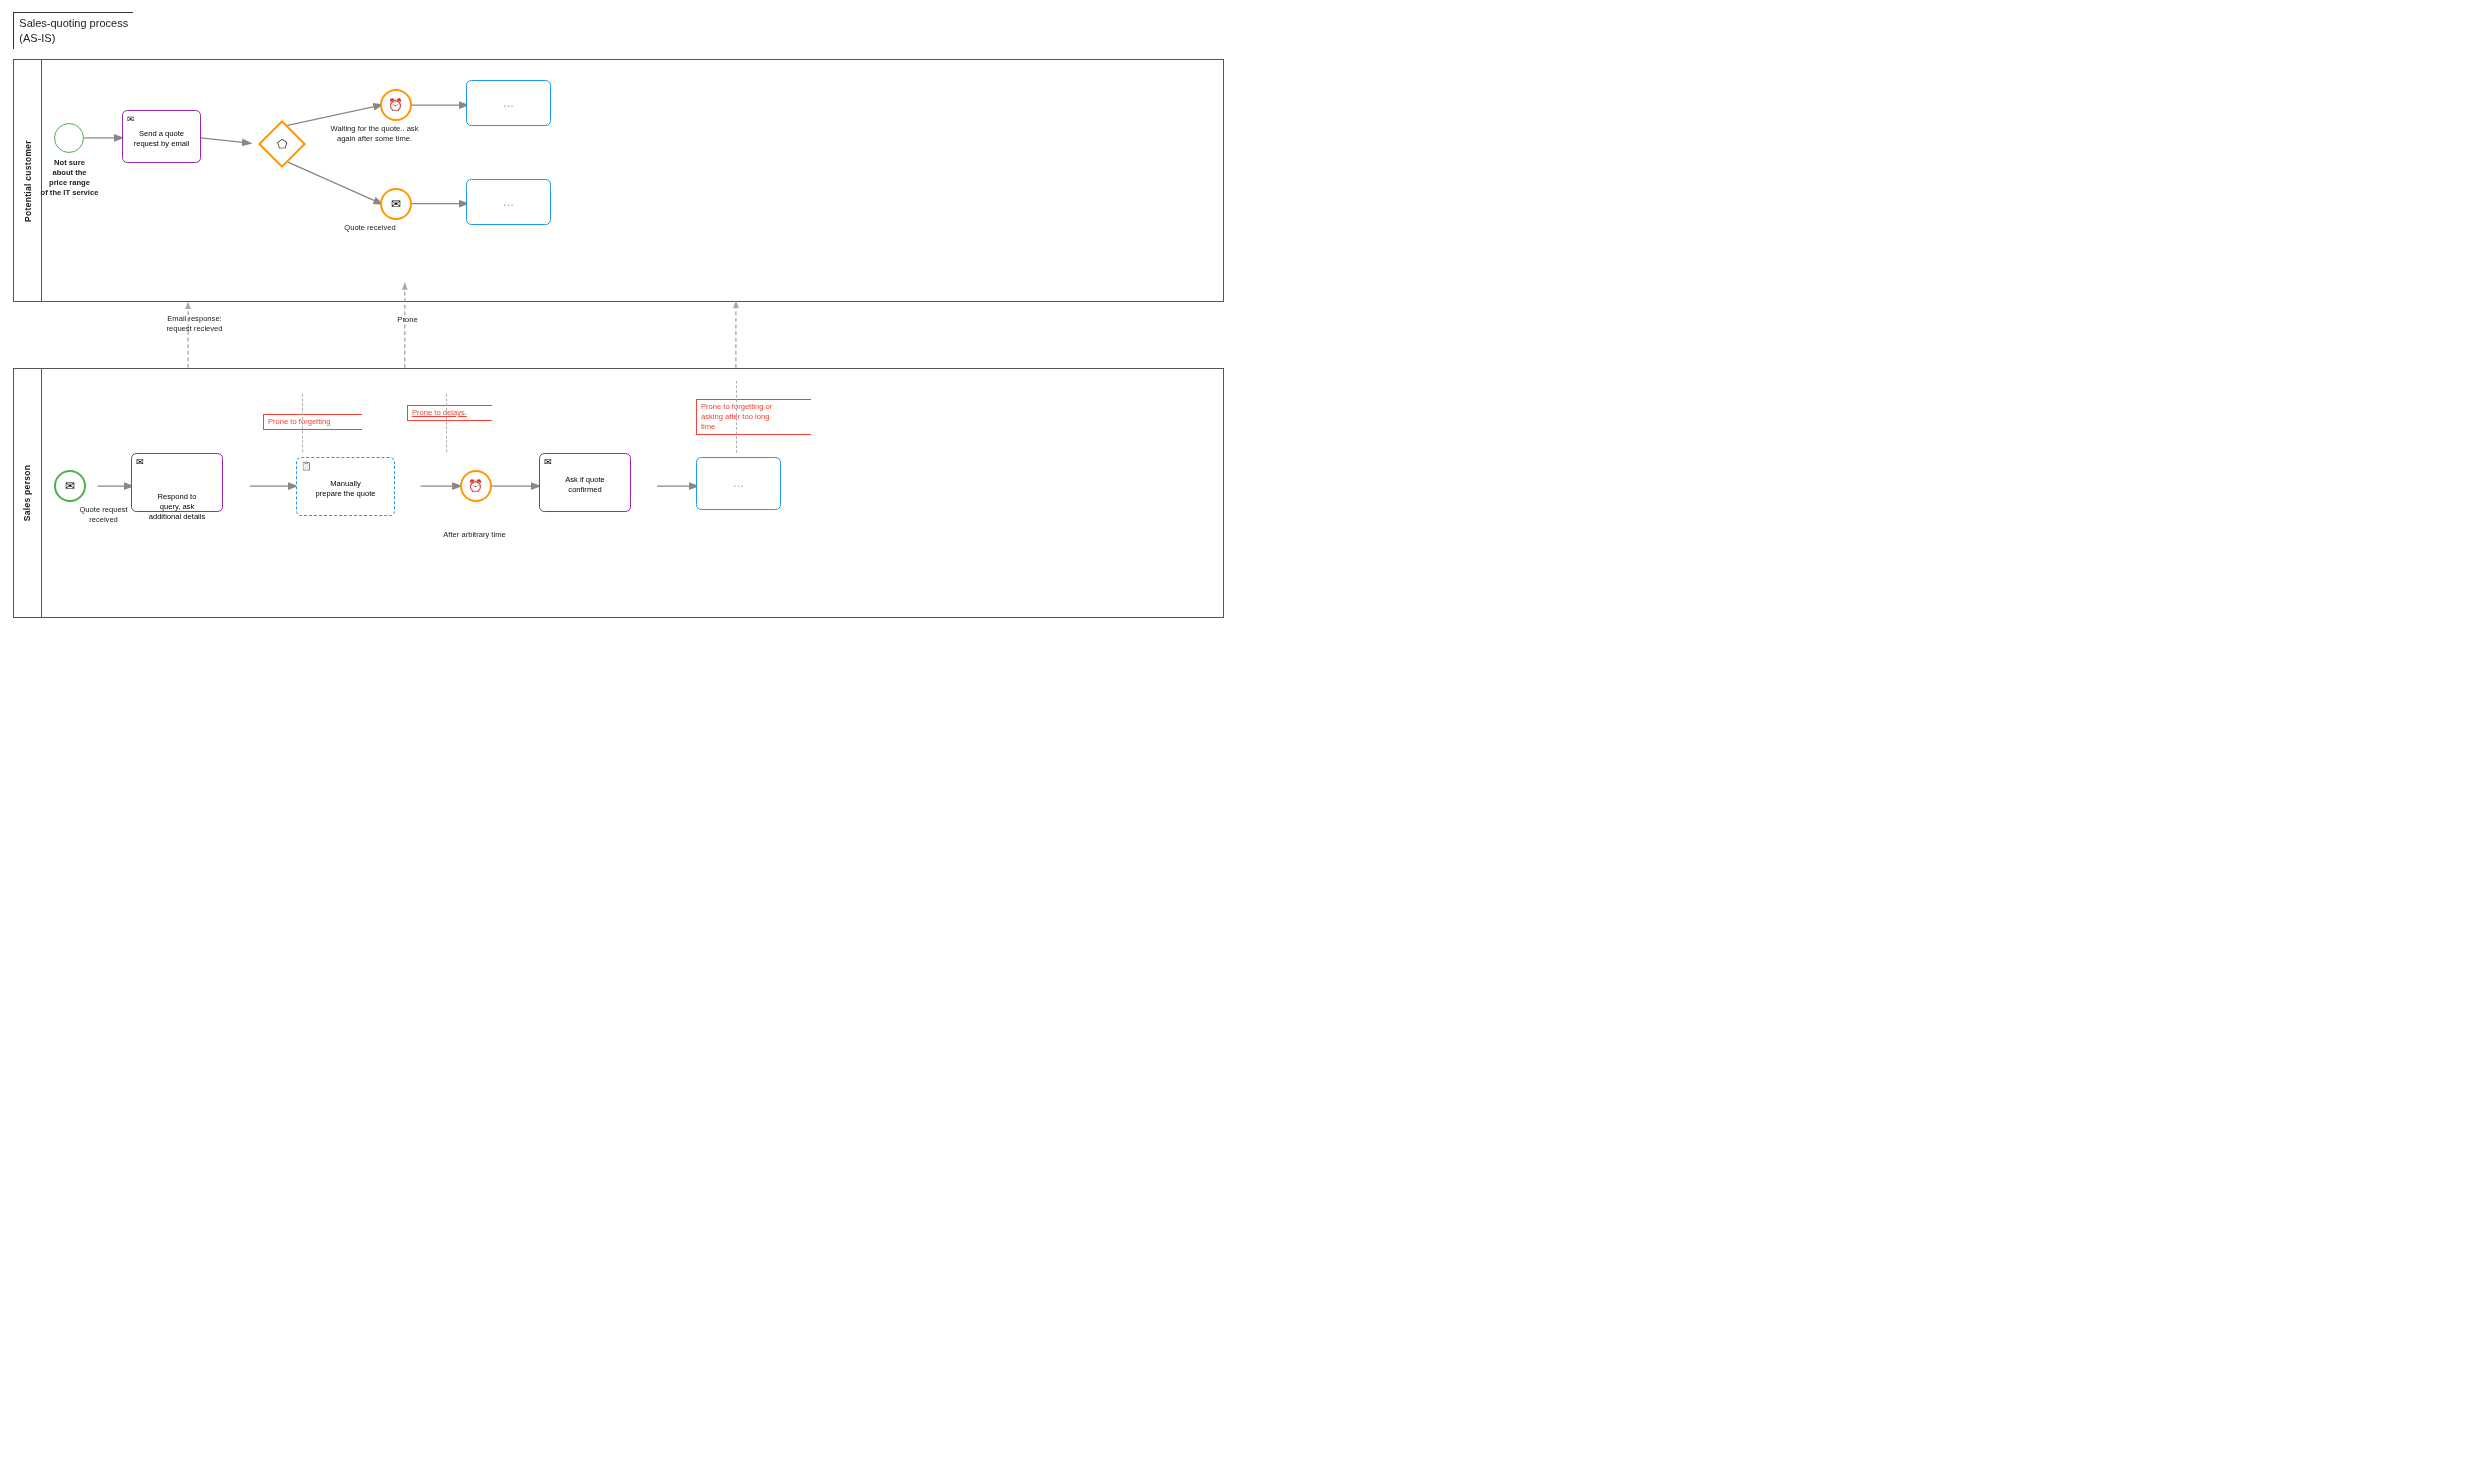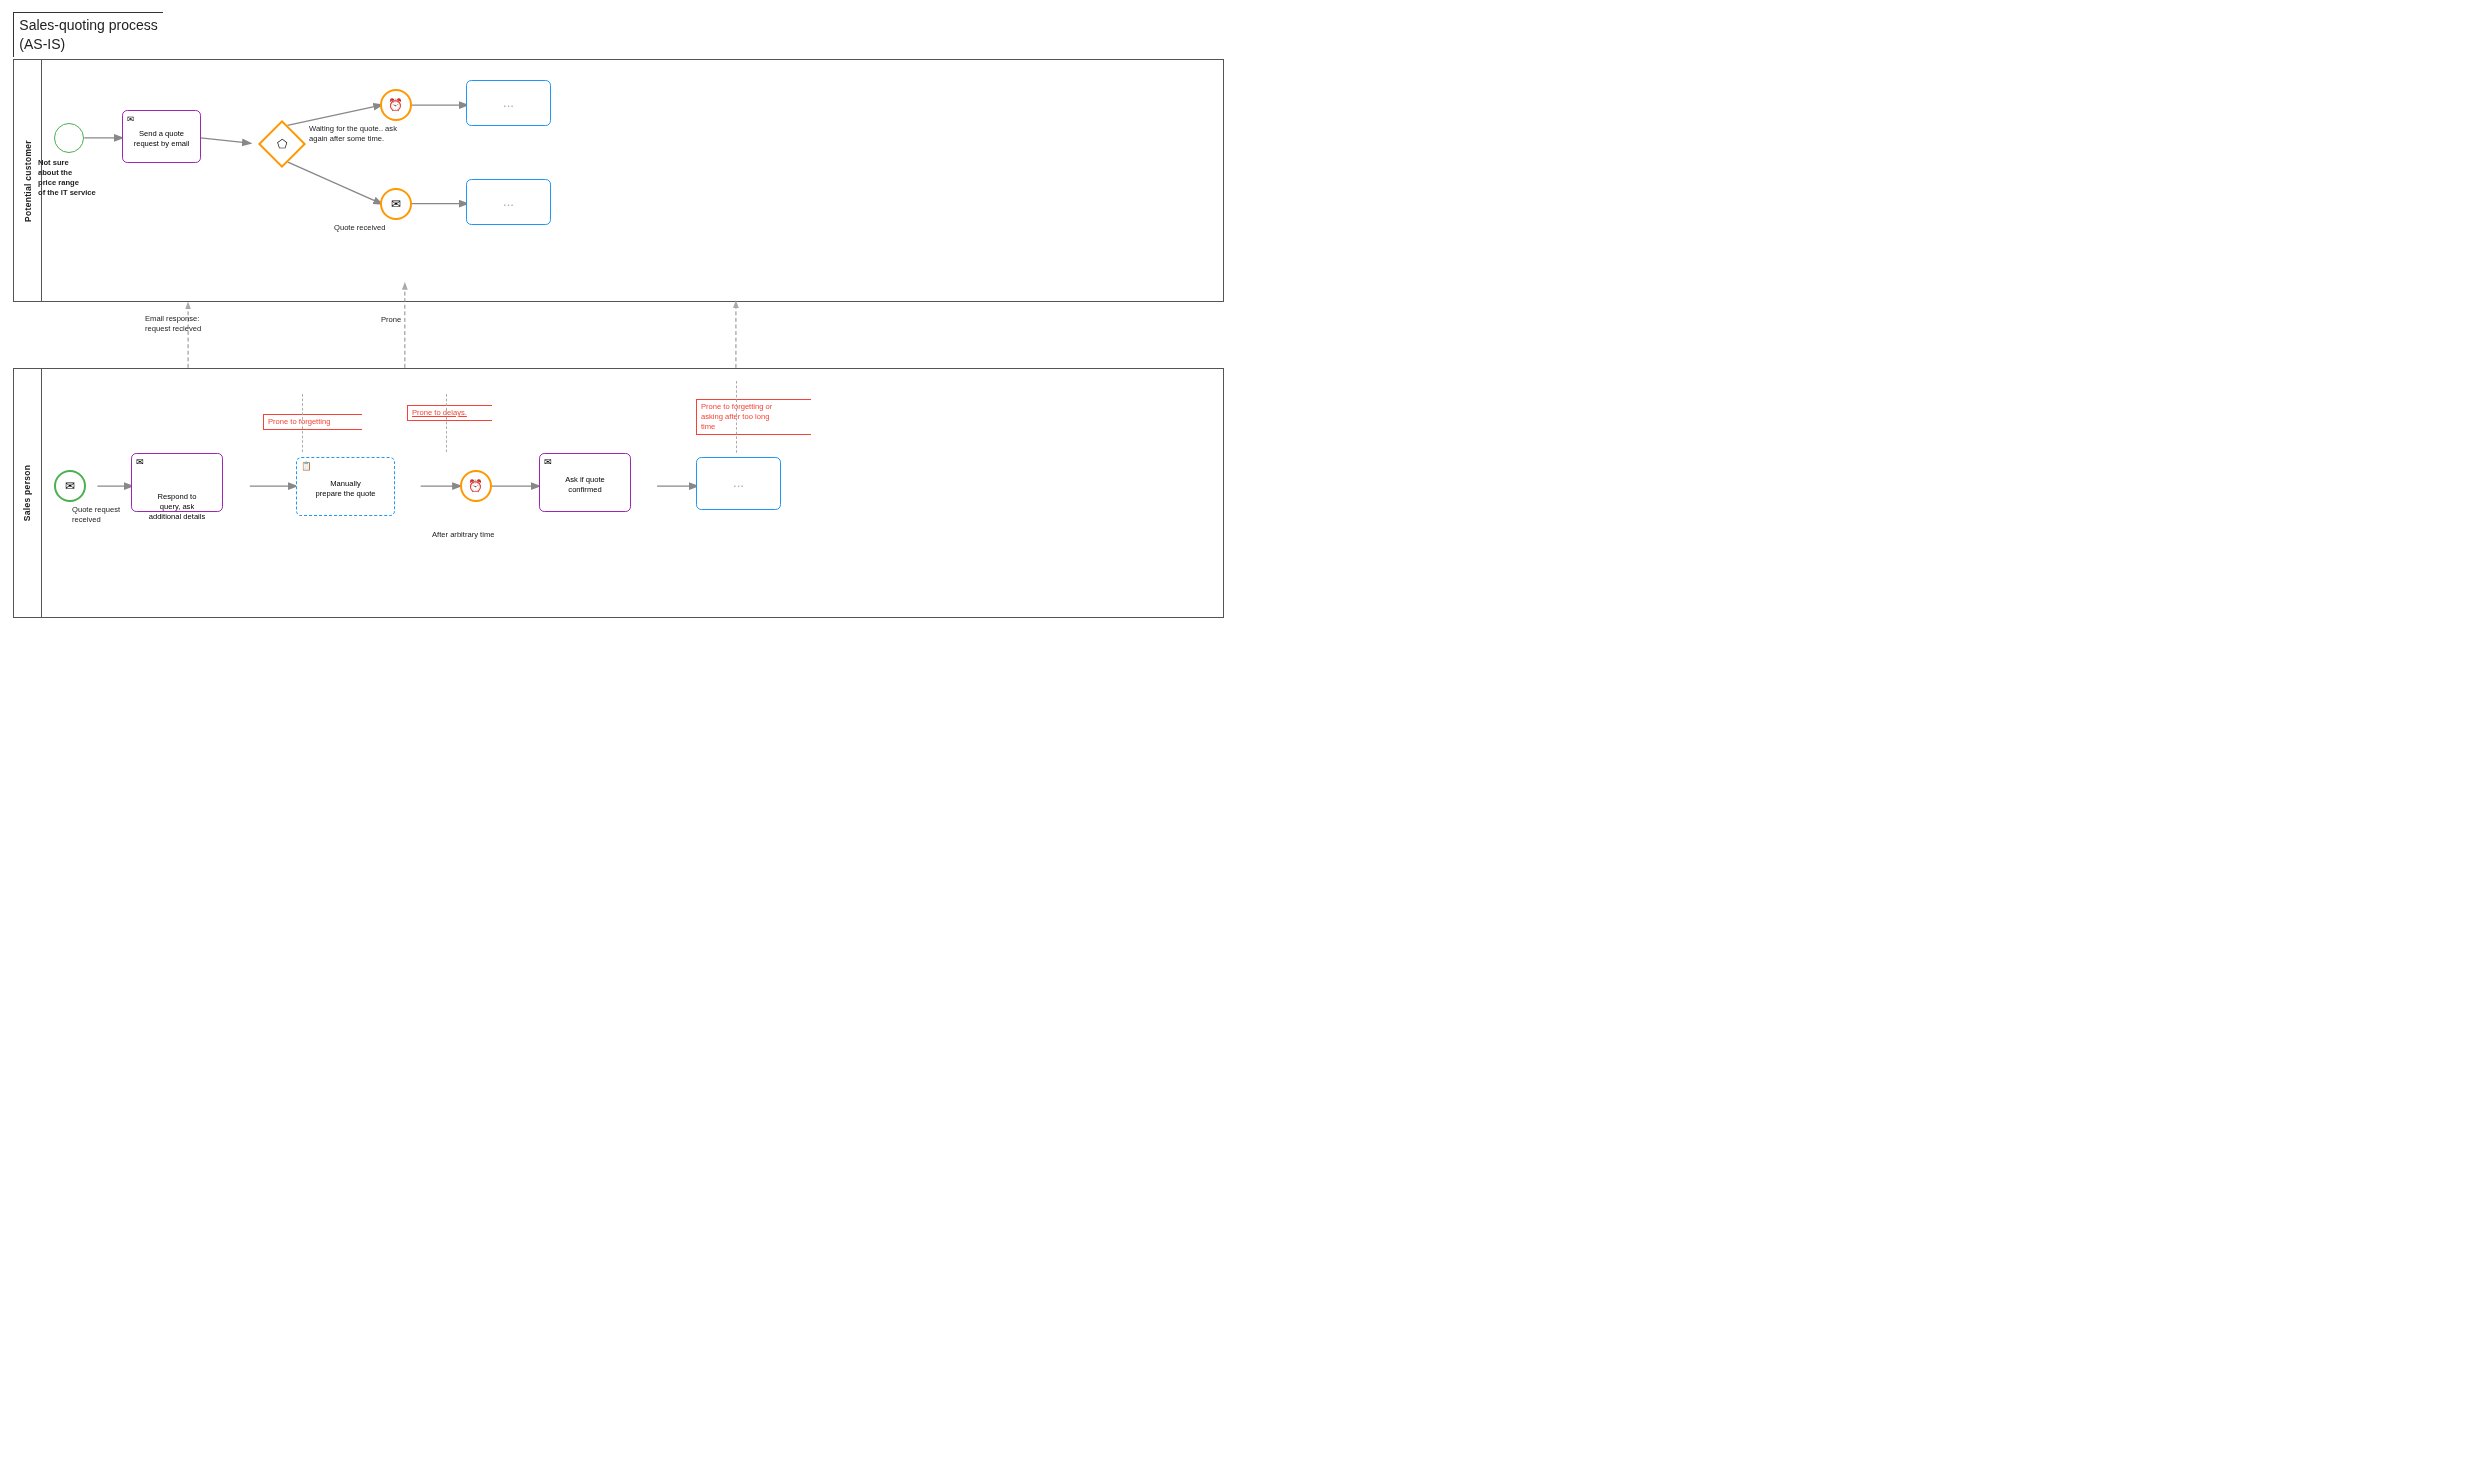--- a/index.html
+++ b/index.html
@@ -20,21 +20,21 @@
     }
 
     
     .title-box {
       position: absolute;
       top: 12px;
       left: 13px;
       border-top: 1.3px solid #333;
       border-left: 1.3px solid #333;
       padding: 2.6px 5.3px;
-      font-size: 14px;
+      font-size: 11px;
       line-height: 1.4;
       color: #222;
     }
 
     
     .swimlane {
       position: absolute;
       border: 1.3px solid #555;
       background: #fff;
     }
@@ -169,21 +169,21 @@
       align-items: center;
       justify-content: center;
       font-size: 12px;
     }
 
     
     .bpmn-label {
       position: absolute;
       font-size: 7.6px;
       color: #222;
-      text-align: left;
+      text-align: center;
       line-height: 1.3;
     }
 
     
     .arrows-svg {
       position: absolute;
       top: 0;
       left: 0;
       width: 100%;
       height: 100%;

